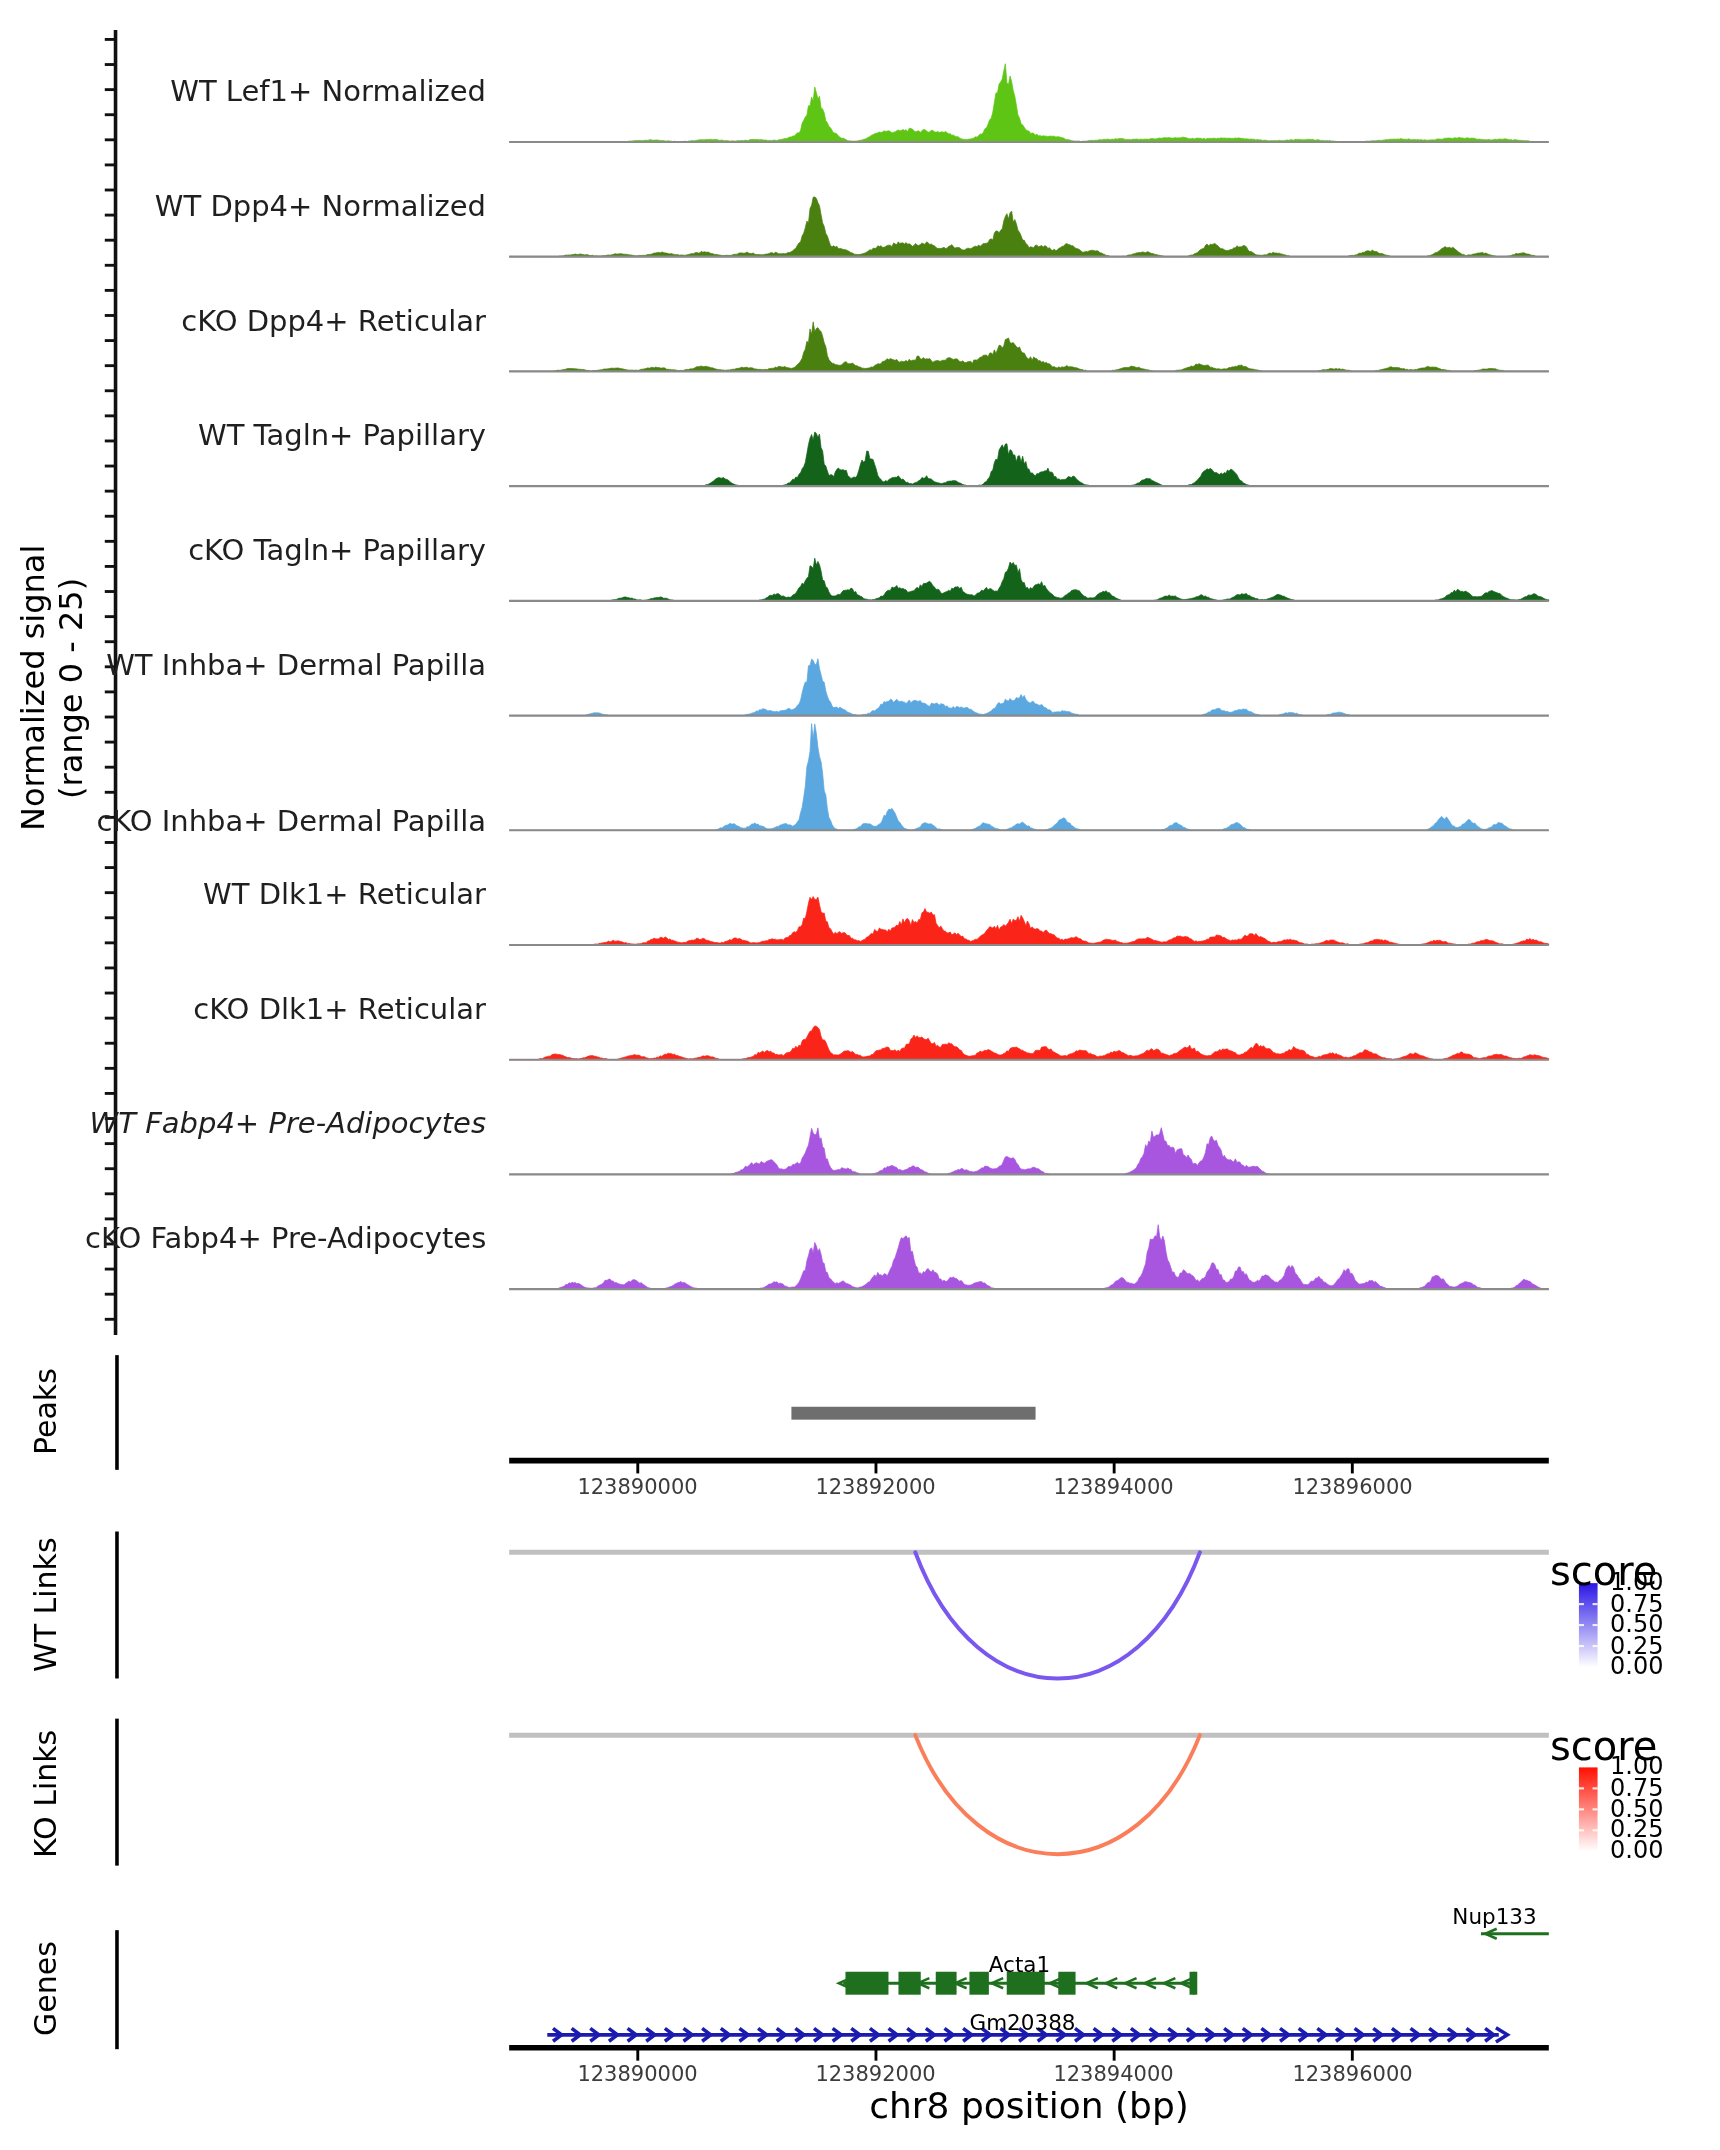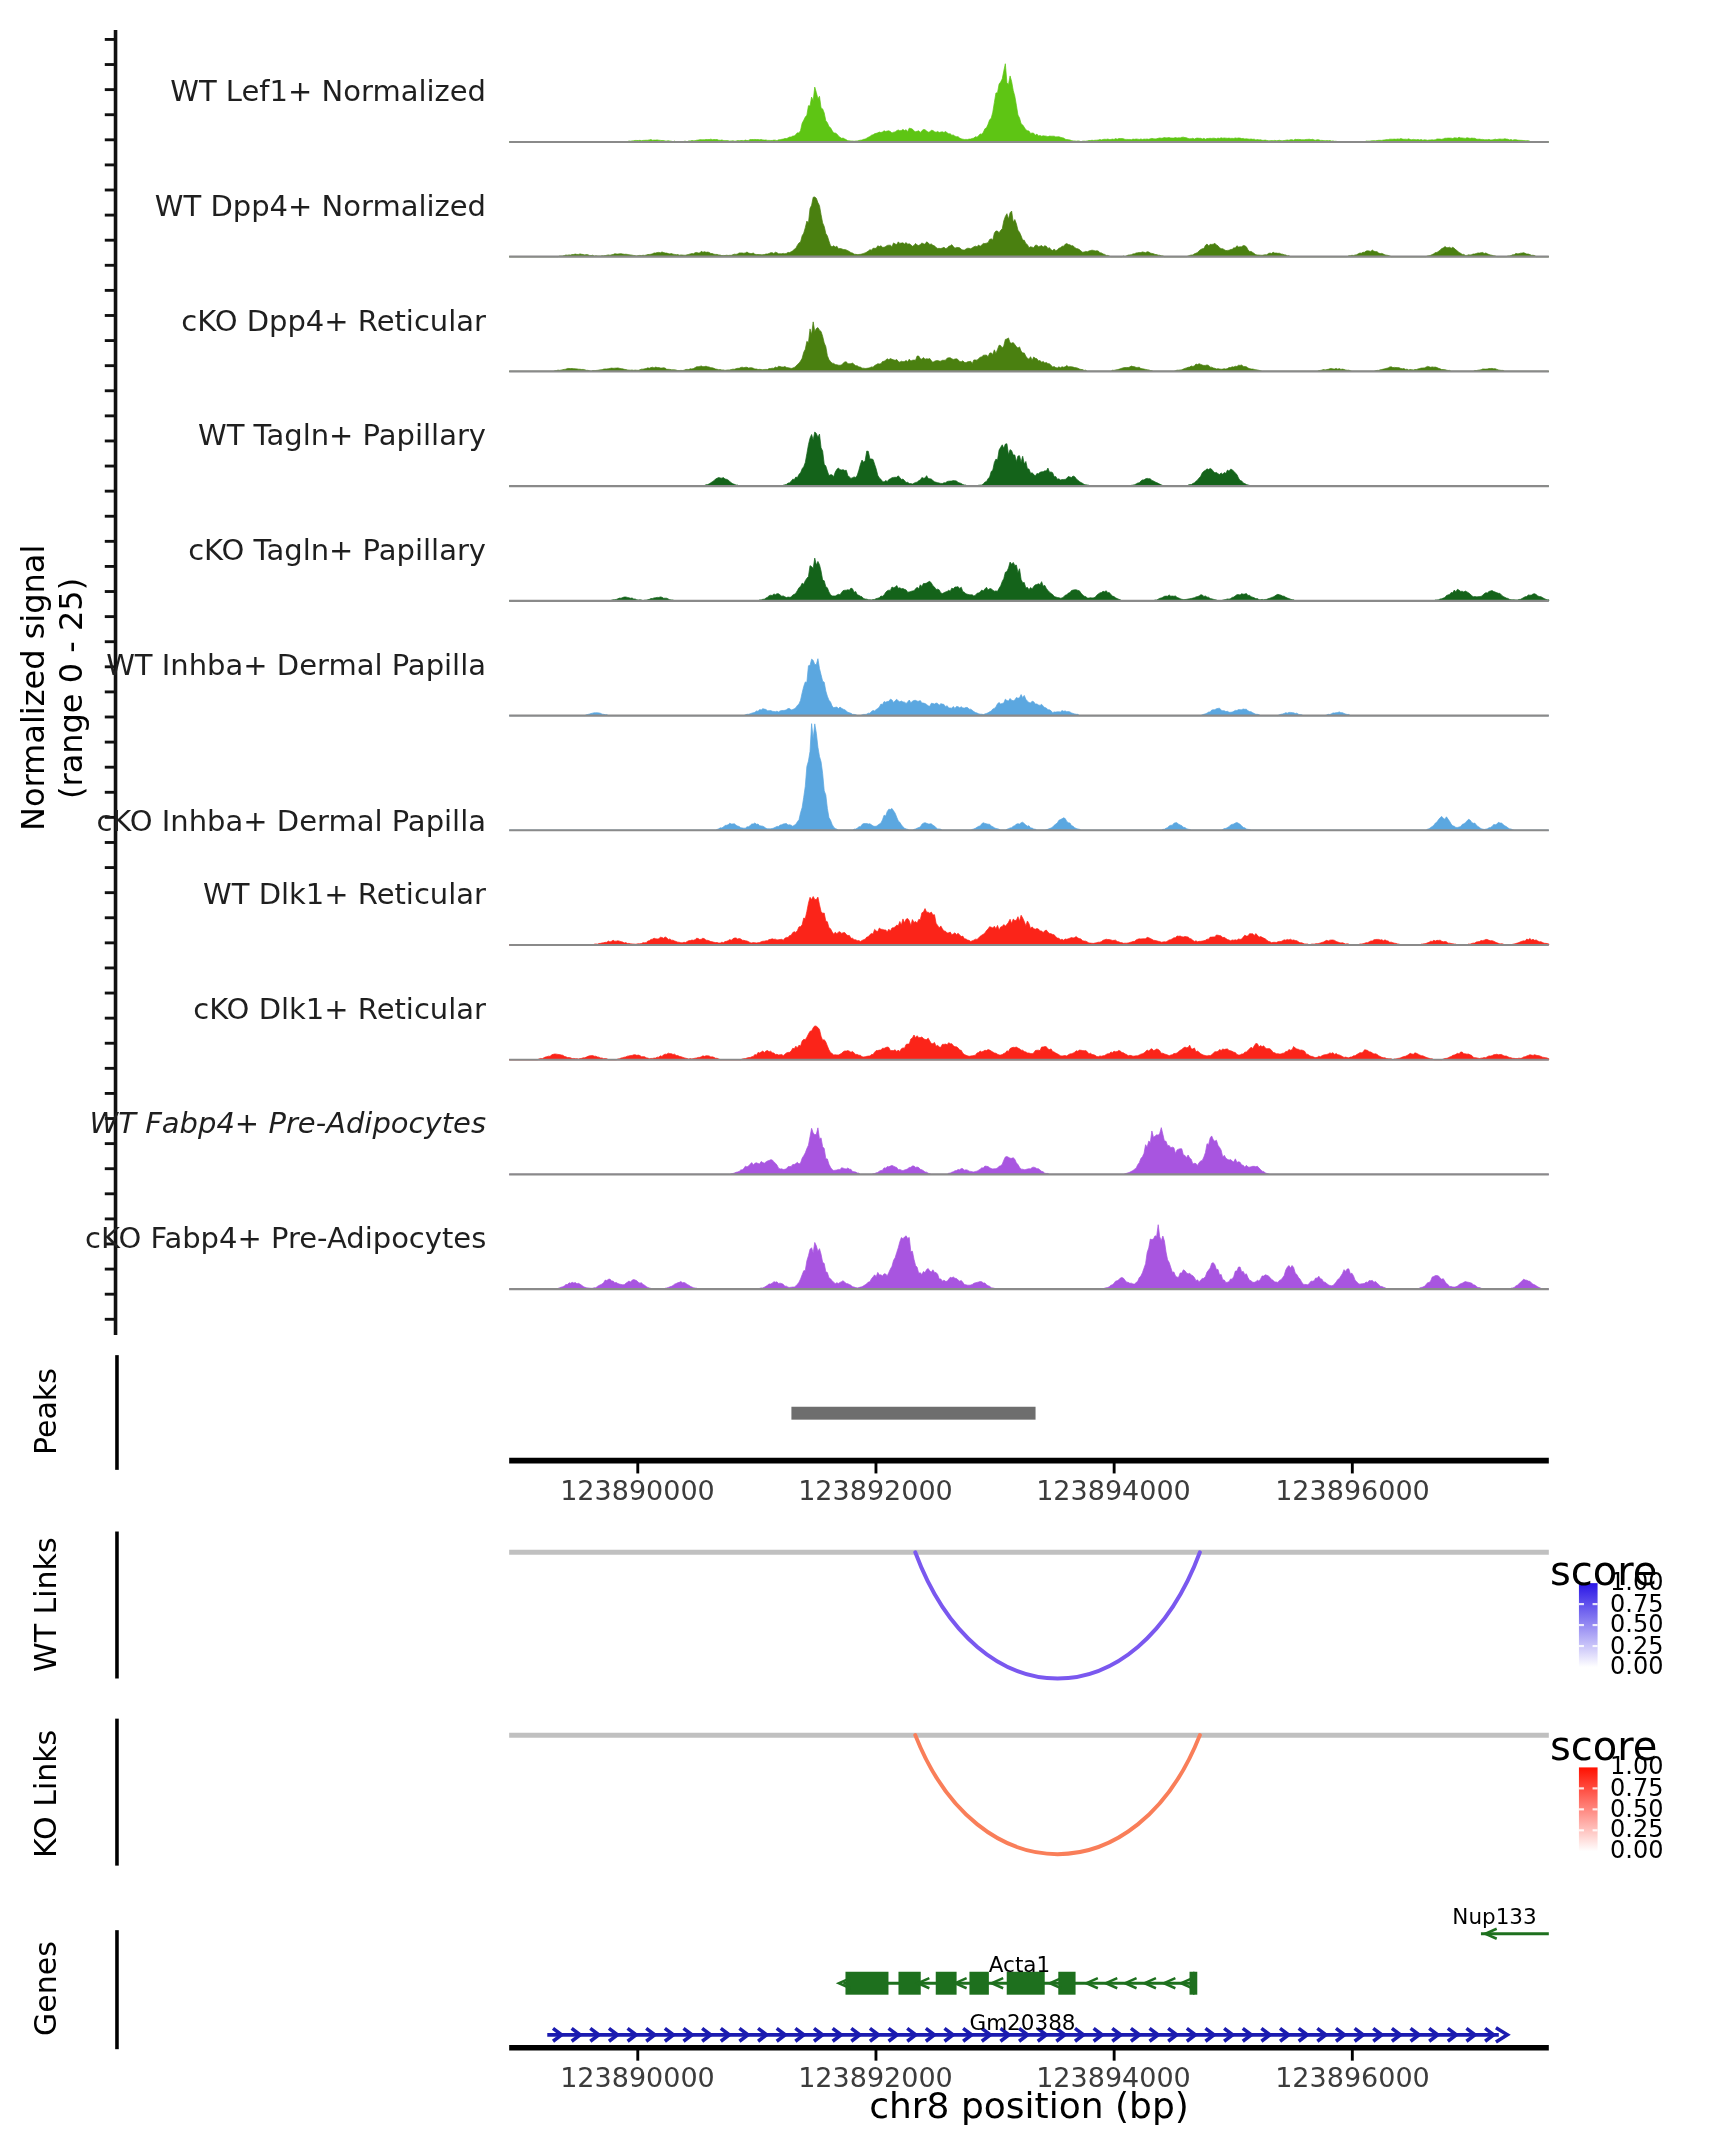--- a/index.html
+++ b/index.html
@@ -3,21 +3,21 @@
 <meta charset="utf-8">
 <style>
   html,body{margin:0;padding:0;background:#ffffff;}
   body{width:1721px;height:2151px;position:relative;font-family:"DejaVu Sans","Liberation Sans",sans-serif;}
   .page{position:absolute;left:0;top:0;width:1721px;height:2151px;background:#fff;overflow:hidden;}
   #gfx{position:absolute;left:0;top:0;}
   .lbl{position:absolute;color:#1f1f1f;}
   .tracklabel{width:401px;left:85px;height:37px;line-height:37px;font-size:29px;text-align:right;white-space:nowrap;}
   .vtext{writing-mode:vertical-rl;transform:rotate(180deg);text-align:center;font-size:30px;color:#000;width:39px;line-height:39px;white-space:nowrap;}
   .ylab{font-size:32px;}
-  .ticklab{width:215px;text-align:center;font-size:27px;color:#3c3c3c;white-space:nowrap;}
+  .ticklab{width:215px;text-align:center;font-size:21px;color:#3c3c3c;white-space:nowrap;}
   .axistitle{width:430px;text-align:center;font-size:36px;color:#000;}
   .scoretitle{width:143px;text-align:left;font-size:40px;color:#000;}
   .legnum{width:108px;text-align:left;font-size:24px;color:#000;height:21.5px;line-height:21.5px;}
   .genelab{width:143px;text-align:center;font-size:21.5px;color:#000;white-space:nowrap;}
 </style>
 </head>
 <body>
 
 <div class="page">
   <svg id="gfx" width="1721" height="2151" viewBox="0 0 2400 3000">

